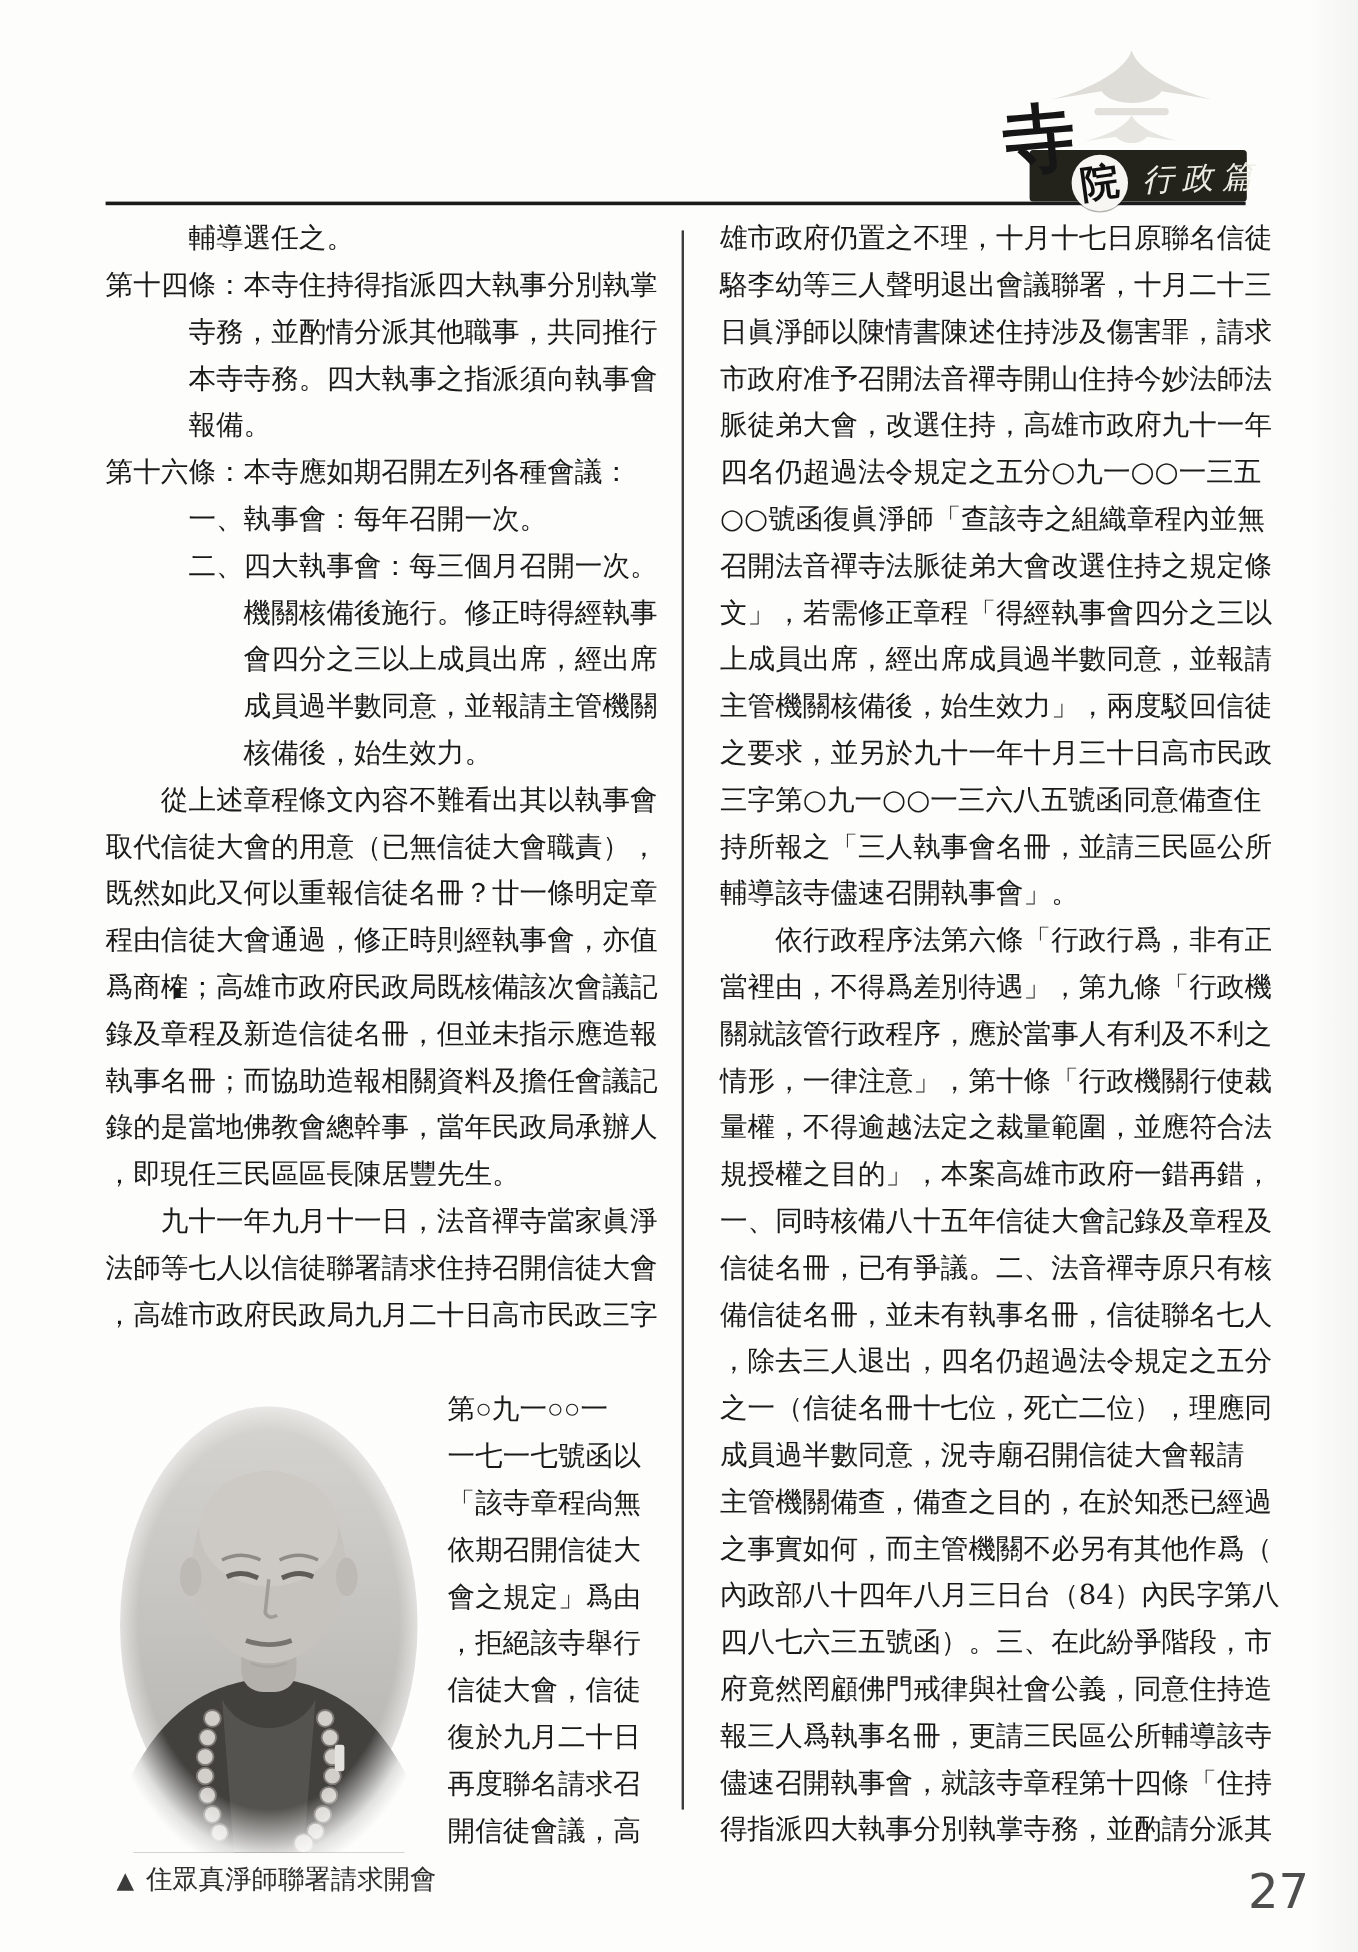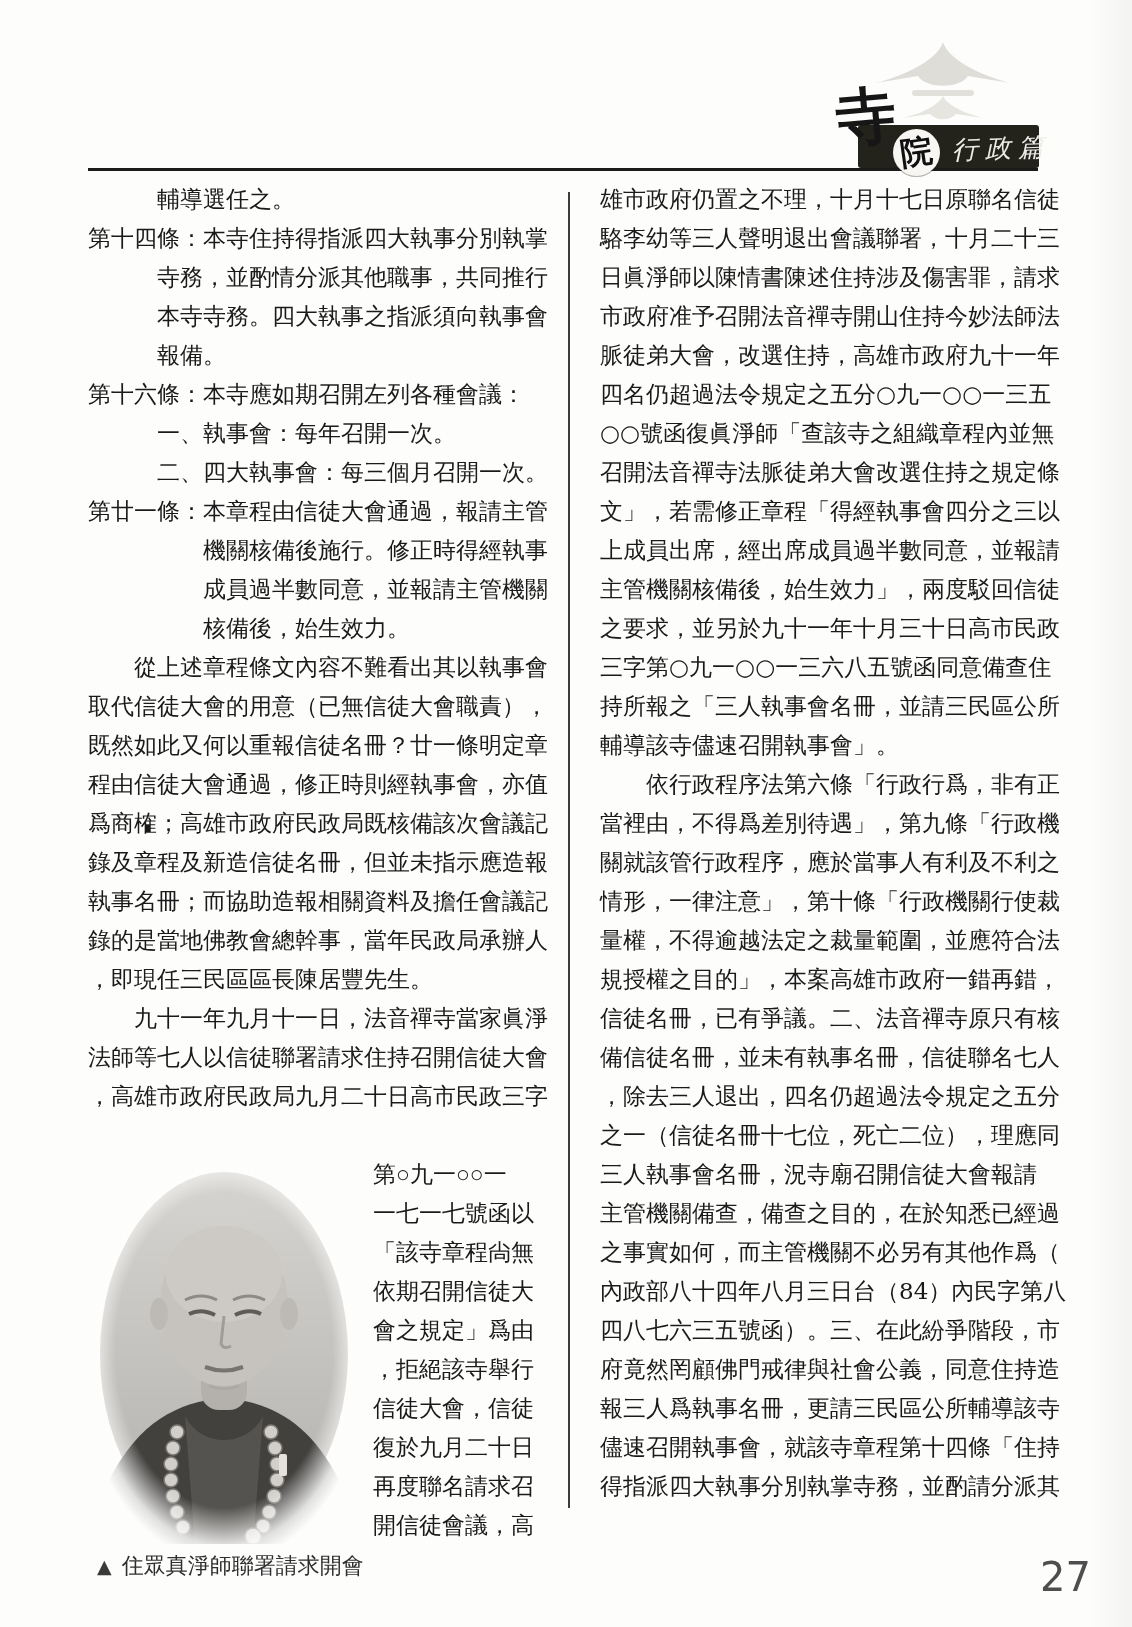--- a/index.html
+++ b/index.html
@@ -63,22 +63,22 @@
 
   <div class="col" id="left-col">
       <div class="tline">　　　輔導選任之。</div>
       <div class="tline">第十四條：本寺住持得指派四大執事分別執掌</div>
       <div class="tline">　　　寺務，並酌情分派其他職事，共同推行</div>
       <div class="tline">　　　本寺寺務。四大執事之指派須向執事會</div>
       <div class="tline">　　　報備。</div>
       <div class="tline">第十六條：本寺應如期召開左列各種會議：</div>
       <div class="tline">　　　一、執事會：每年召開一次。</div>
       <div class="tline">　　　二、四大執事會：每三個月召開一次。</div>
-      <div class="tline">第廿一條：本章程由信徒大會通過，報請主管</div>
       <div class="tline">　　　　　機關核備後施行。修正時得經執事</div>
+      <div class="tline">　　　　　會四分之三以上成員出席，經出席</div>
       <div class="tline">　　　　　成員過半數同意，並報請主管機關</div>
       <div class="tline">　　　　　核備後，始生效力。</div>
       <div class="tline">　　從上述章程條文內容不難看出其以執事會</div>
       <div class="tline">取代信徒大會的用意（已無信徒大會職責），</div>
       <div class="tline">既然如此又何以重報信徒名冊？廿一條明定章</div>
       <div class="tline">程由信徒大會通過，修正時則經執事會，亦值</div>
       <div class="tline">爲商榷；高雄市政府民政局既核備該次會議記</div>
       <div class="tline">錄及章程及新造信徒名冊，但並未指示應造報</div>
       <div class="tline">執事名冊；而協助造報相關資料及擔任會議記</div>
       <div class="tline">錄的是當地佛教會總幹事，當年民政局承辦人</div>
@@ -116,25 +116,26 @@
       <div class="tline">之要求，並另於九十一年十月三十日高市民政</div>
       <div class="tline">三字第○九一○○一三六八五號函同意備查住</div>
       <div class="tline">持所報之「三人執事會名冊，並請三民區公所</div>
       <div class="tline">輔導該寺儘速召開執事會」。</div>
       <div class="tline">　　依行政程序法第六條「行政行爲，非有正</div>
       <div class="tline">當裡由，不得爲差別待遇」，第九條「行政機</div>
       <div class="tline">關就該管行政程序，應於當事人有利及不利之</div>
       <div class="tline">情形，一律注意」，第十條「行政機關行使裁</div>
       <div class="tline">量權，不得逾越法定之裁量範圍，並應符合法</div>
       <div class="tline">規授權之目的」，本案高雄市政府一錯再錯，</div>
+      <div class="tline">一、同時核備八十五年信徒大會記錄及章程及</div>
       <div class="tline">信徒名冊，已有爭議。二、法音禪寺原只有核</div>
       <div class="tline">備信徒名冊，並未有執事名冊，信徒聯名七人</div>
       <div class="tline">，除去三人退出，四名仍超過法令規定之五分</div>
       <div class="tline">之一（信徒名冊十七位，死亡二位），理應同</div>
-      <div class="tline">三人執事會名冊，況寺廟召開信徒大會報請</div>
+      <div class="tline">成員過半數同意，況寺廟召開信徒大會報請</div>
       <div class="tline">主管機關備查，備查之目的，在於知悉已經過</div>
       <div class="tline">之事實如何，而主管機關不必另有其他作爲（</div>
       <div class="tline">內政部八十四年八月三日台（84）內民字第八</div>
       <div class="tline">四八七六三五號函）。三、在此紛爭階段，市</div>
       <div class="tline">府竟然罔顧佛門戒律與社會公義，同意住持造</div>
       <div class="tline">報三人爲執事名冊，更請三民區公所輔導該寺</div>
       <div class="tline">儘速召開執事會，就該寺章程第十四條「住持</div>
       <div class="tline">得指派四大執事分別執掌寺務，並酌請分派其</div>
     </div>
 

